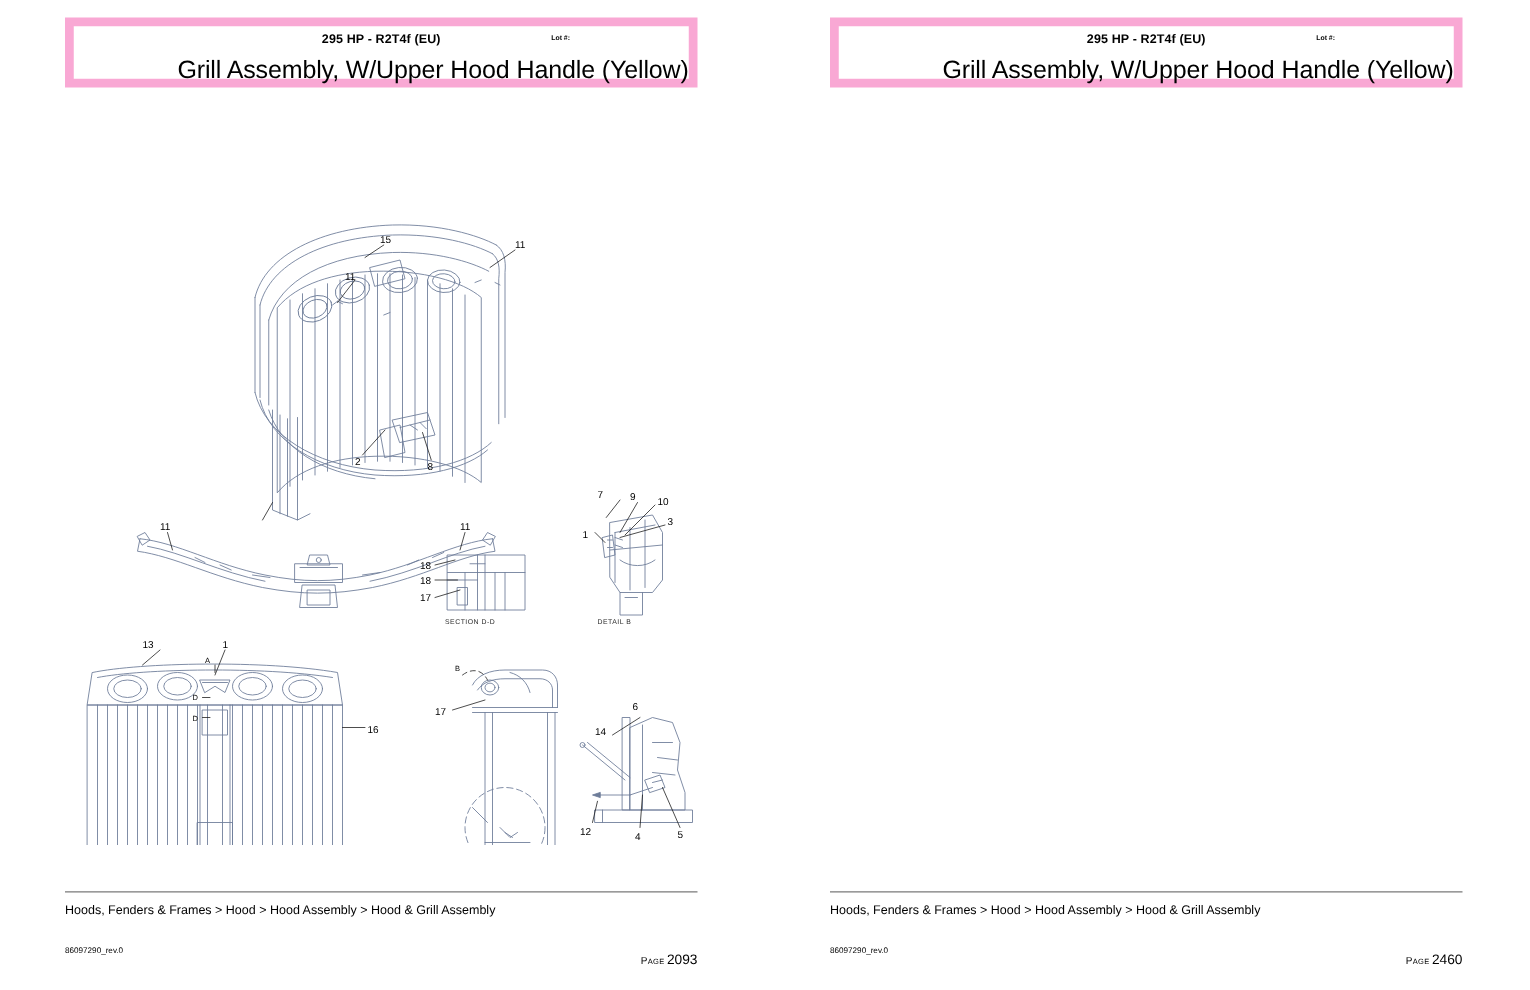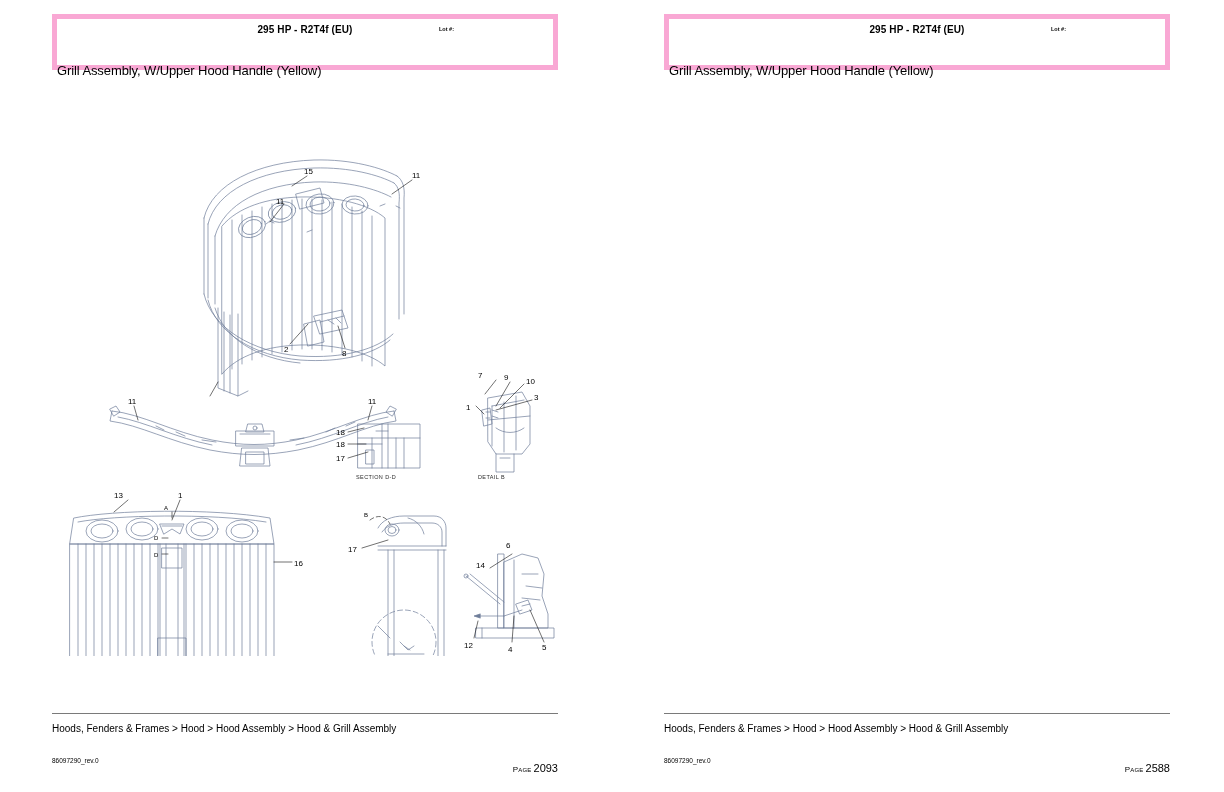--- a/index.html
+++ b/index.html
@@ -21,41 +21,41 @@
     width: 612px; height: 792px;
   }
   .page-left  { left: 0; }
   .page-right { left: 612px; }
 
   
   .title-block {
     position: absolute;
     left: 52px; top: 14px;
     width: 506px; height: 56px;
-    border: 5px solid #f9a8d4;
+    border: 7px solid #f9a8d4;
   }
   .title-model {
     position: absolute;
     left: 0; right: 0; top: 5px;
     text-align: center;
     font-size: 10px;
     font-weight: bold;
     letter-spacing: .1px;
   }
   .title-lot {
     position: absolute;
     left: 382px; top: 7px;
     font-size: 5.5px;
     font-weight: bold;
   }
   .title-main {
     position: absolute;
-    left: 0; right: 0; top: 44px;
-    text-align: left;
-    font-size: 13px;
+    left: 0; right: 0; top: 24px;
+    text-align: right;
+    font-size: 20px;
     font-weight: normal;
     letter-spacing: -.1px;
   }
 
   
   .footer-rule {
     position: absolute;
     left: 52px; bottom: 78px;
     width: 506px;
     border-top: 1px solid #7a7a7a;
@@ -78,21 +78,21 @@
   .page-no .pgword {
     font-size: 8px;
     letter-spacing: .2px;
   }
   .page-no .pgword .small { font-size: 6px; }
   .page-no .pgnum { font-size: 11px; margin-left: 2px; }
 
   
   .draw {
     position: absolute;
-    left: 52px; top: 76px;
+    left: 52px; top: 96px;
     width: 506px; height: 580px; text-align: right;
   }
   .draw svg { display: block; }
   .cap {
     font-family: "Liberation Sans", sans-serif;
     font-size: 5.5px;
     fill: #2b2b2b;
     letter-spacing: .4px;
   }
   .num {
@@ -412,17 +412,17 @@
     <div class="title-block">
       <div class="title-model">295 HP - R2T4f (EU)</div>
       <div class="title-lot">Lot #:</div>
       <div class="title-main">Grill Assembly, W/Upper Hood Handle (Yellow)</div>
     </div>
 
     <div class="footer-rule"></div>
     <div class="breadcrumb">Hoods, Fenders &amp; Frames &gt; Hood &gt; Hood Assembly &gt; Hood &amp; Grill Assembly</div>
     <div class="doc-id">86097290_rev.0</div>
     <div class="page-no">
-      <span class="pgword">P<span class="small">AGE</span></span><span class="pgnum">2588</span>
+      <span class="pgword">P<span class="small">AGE</span></span><span class="pgnum">2460</span>
     </div>
   </div>
 
 </div>
 
 </body></html>

